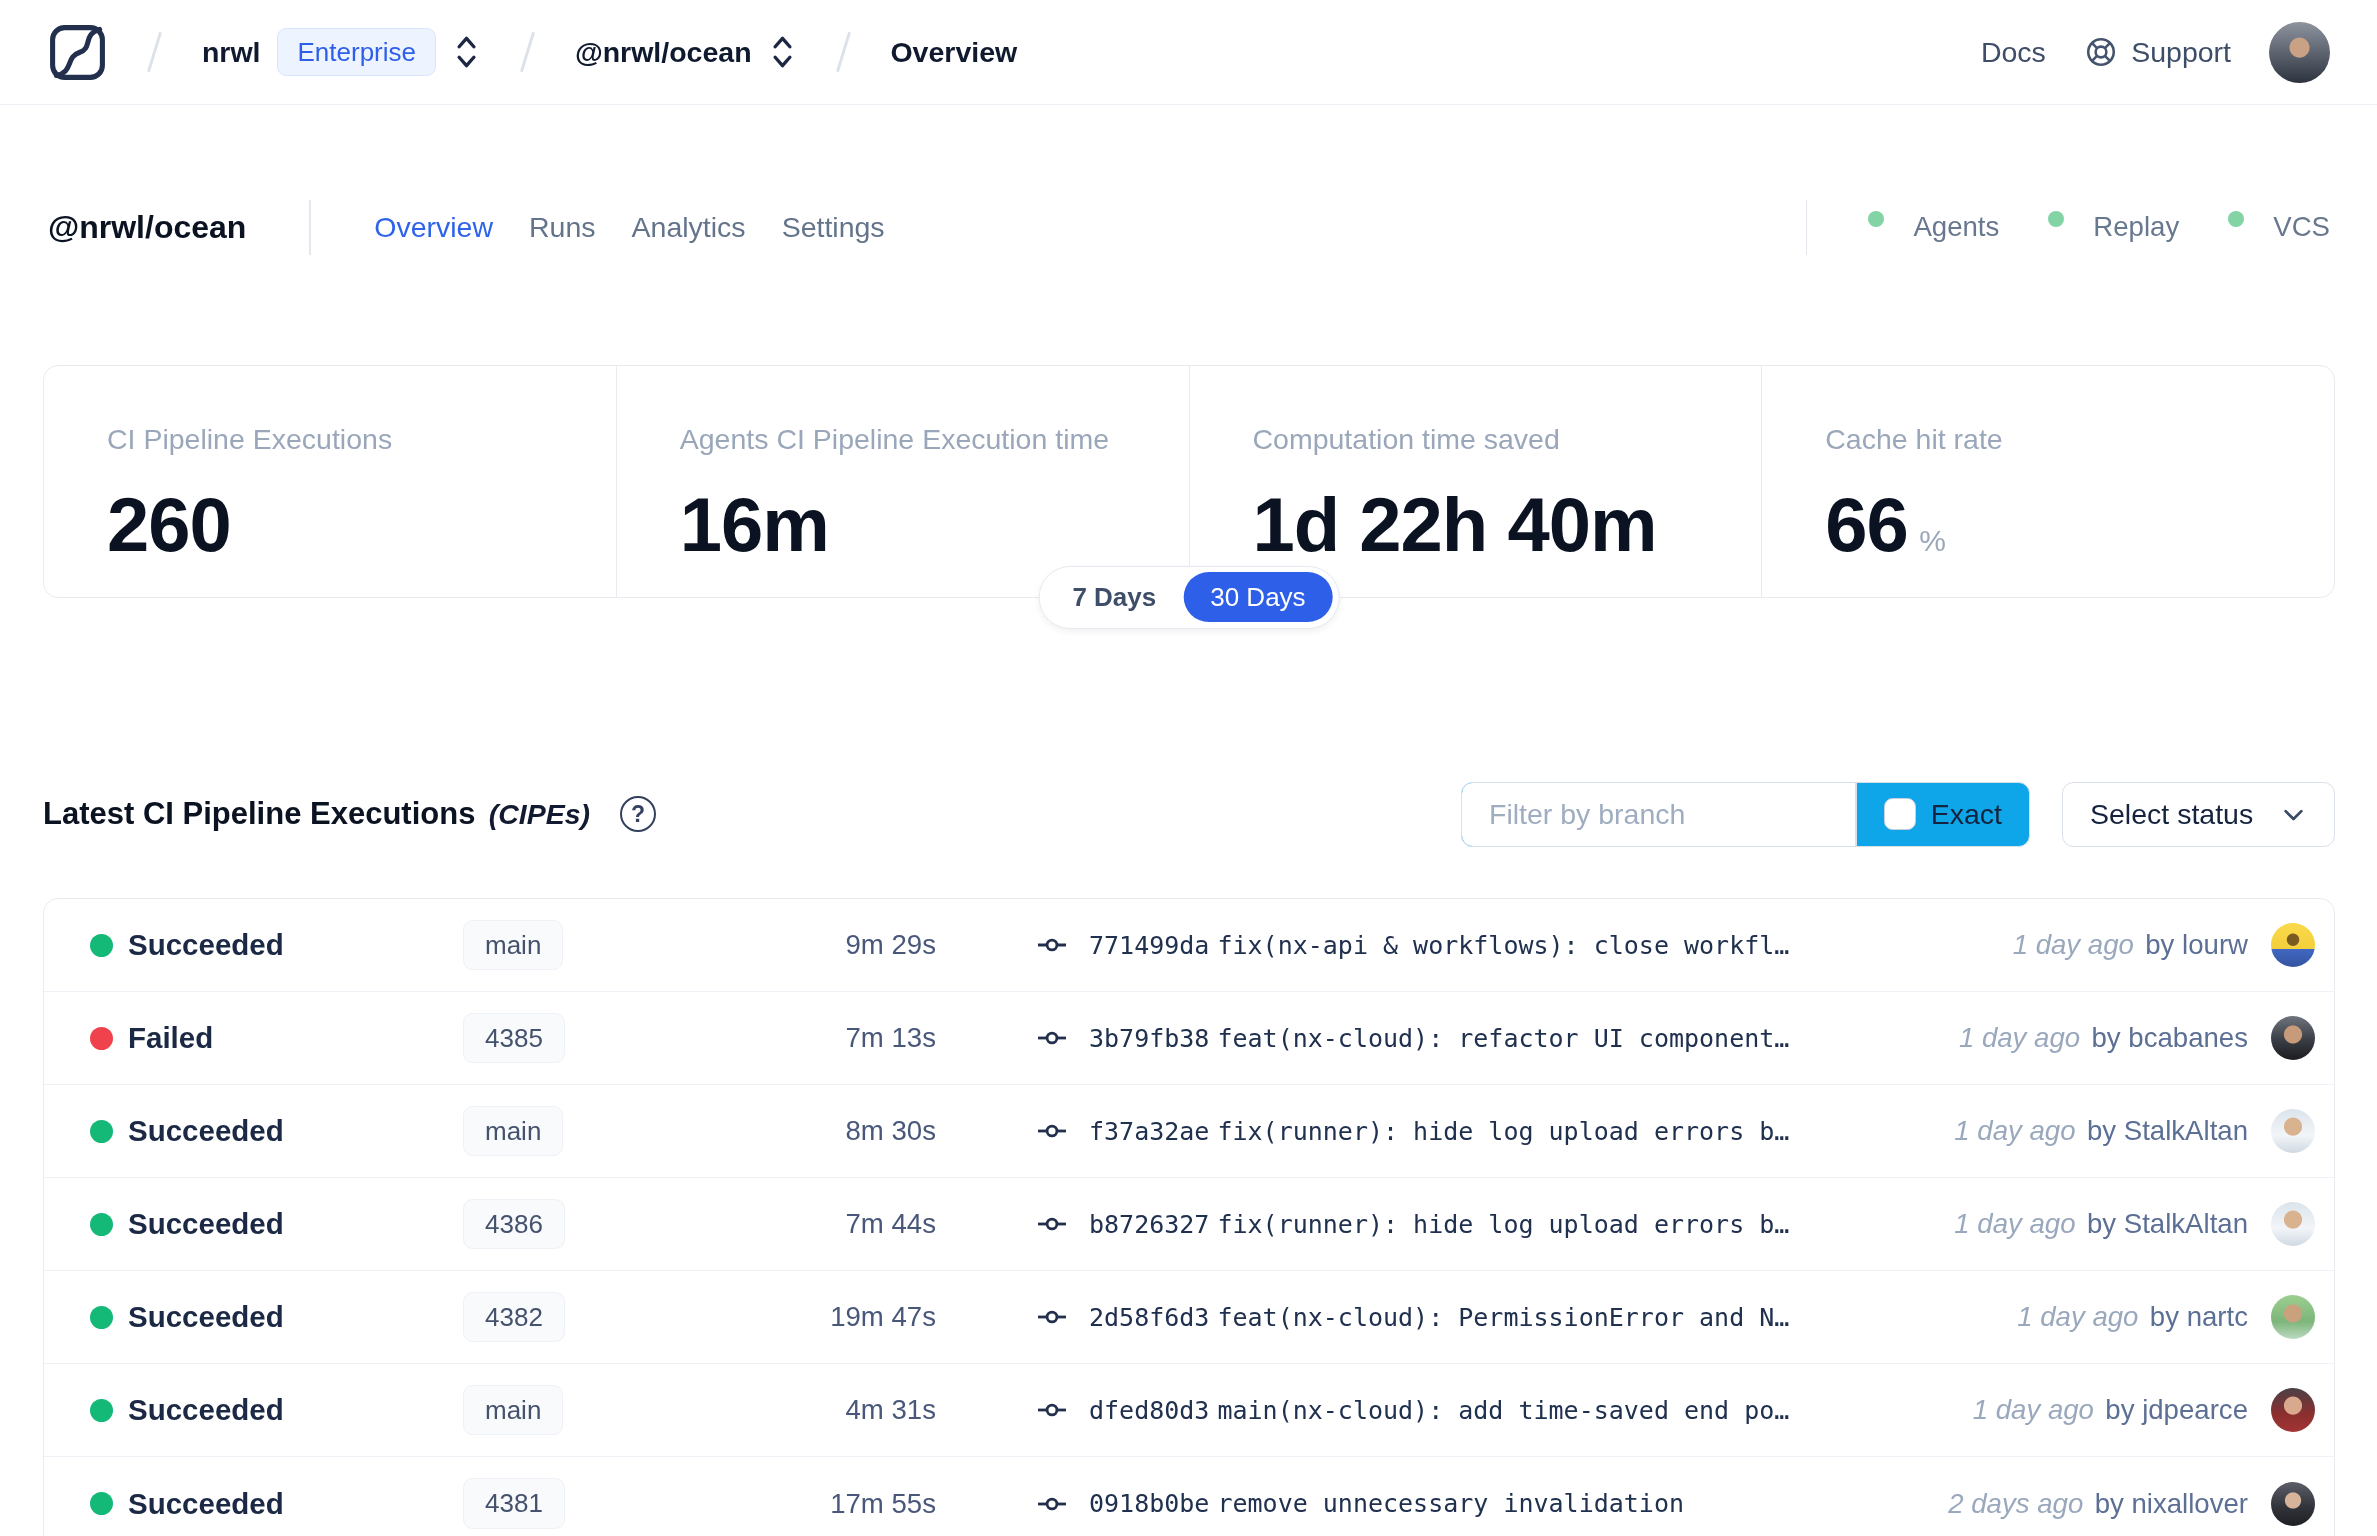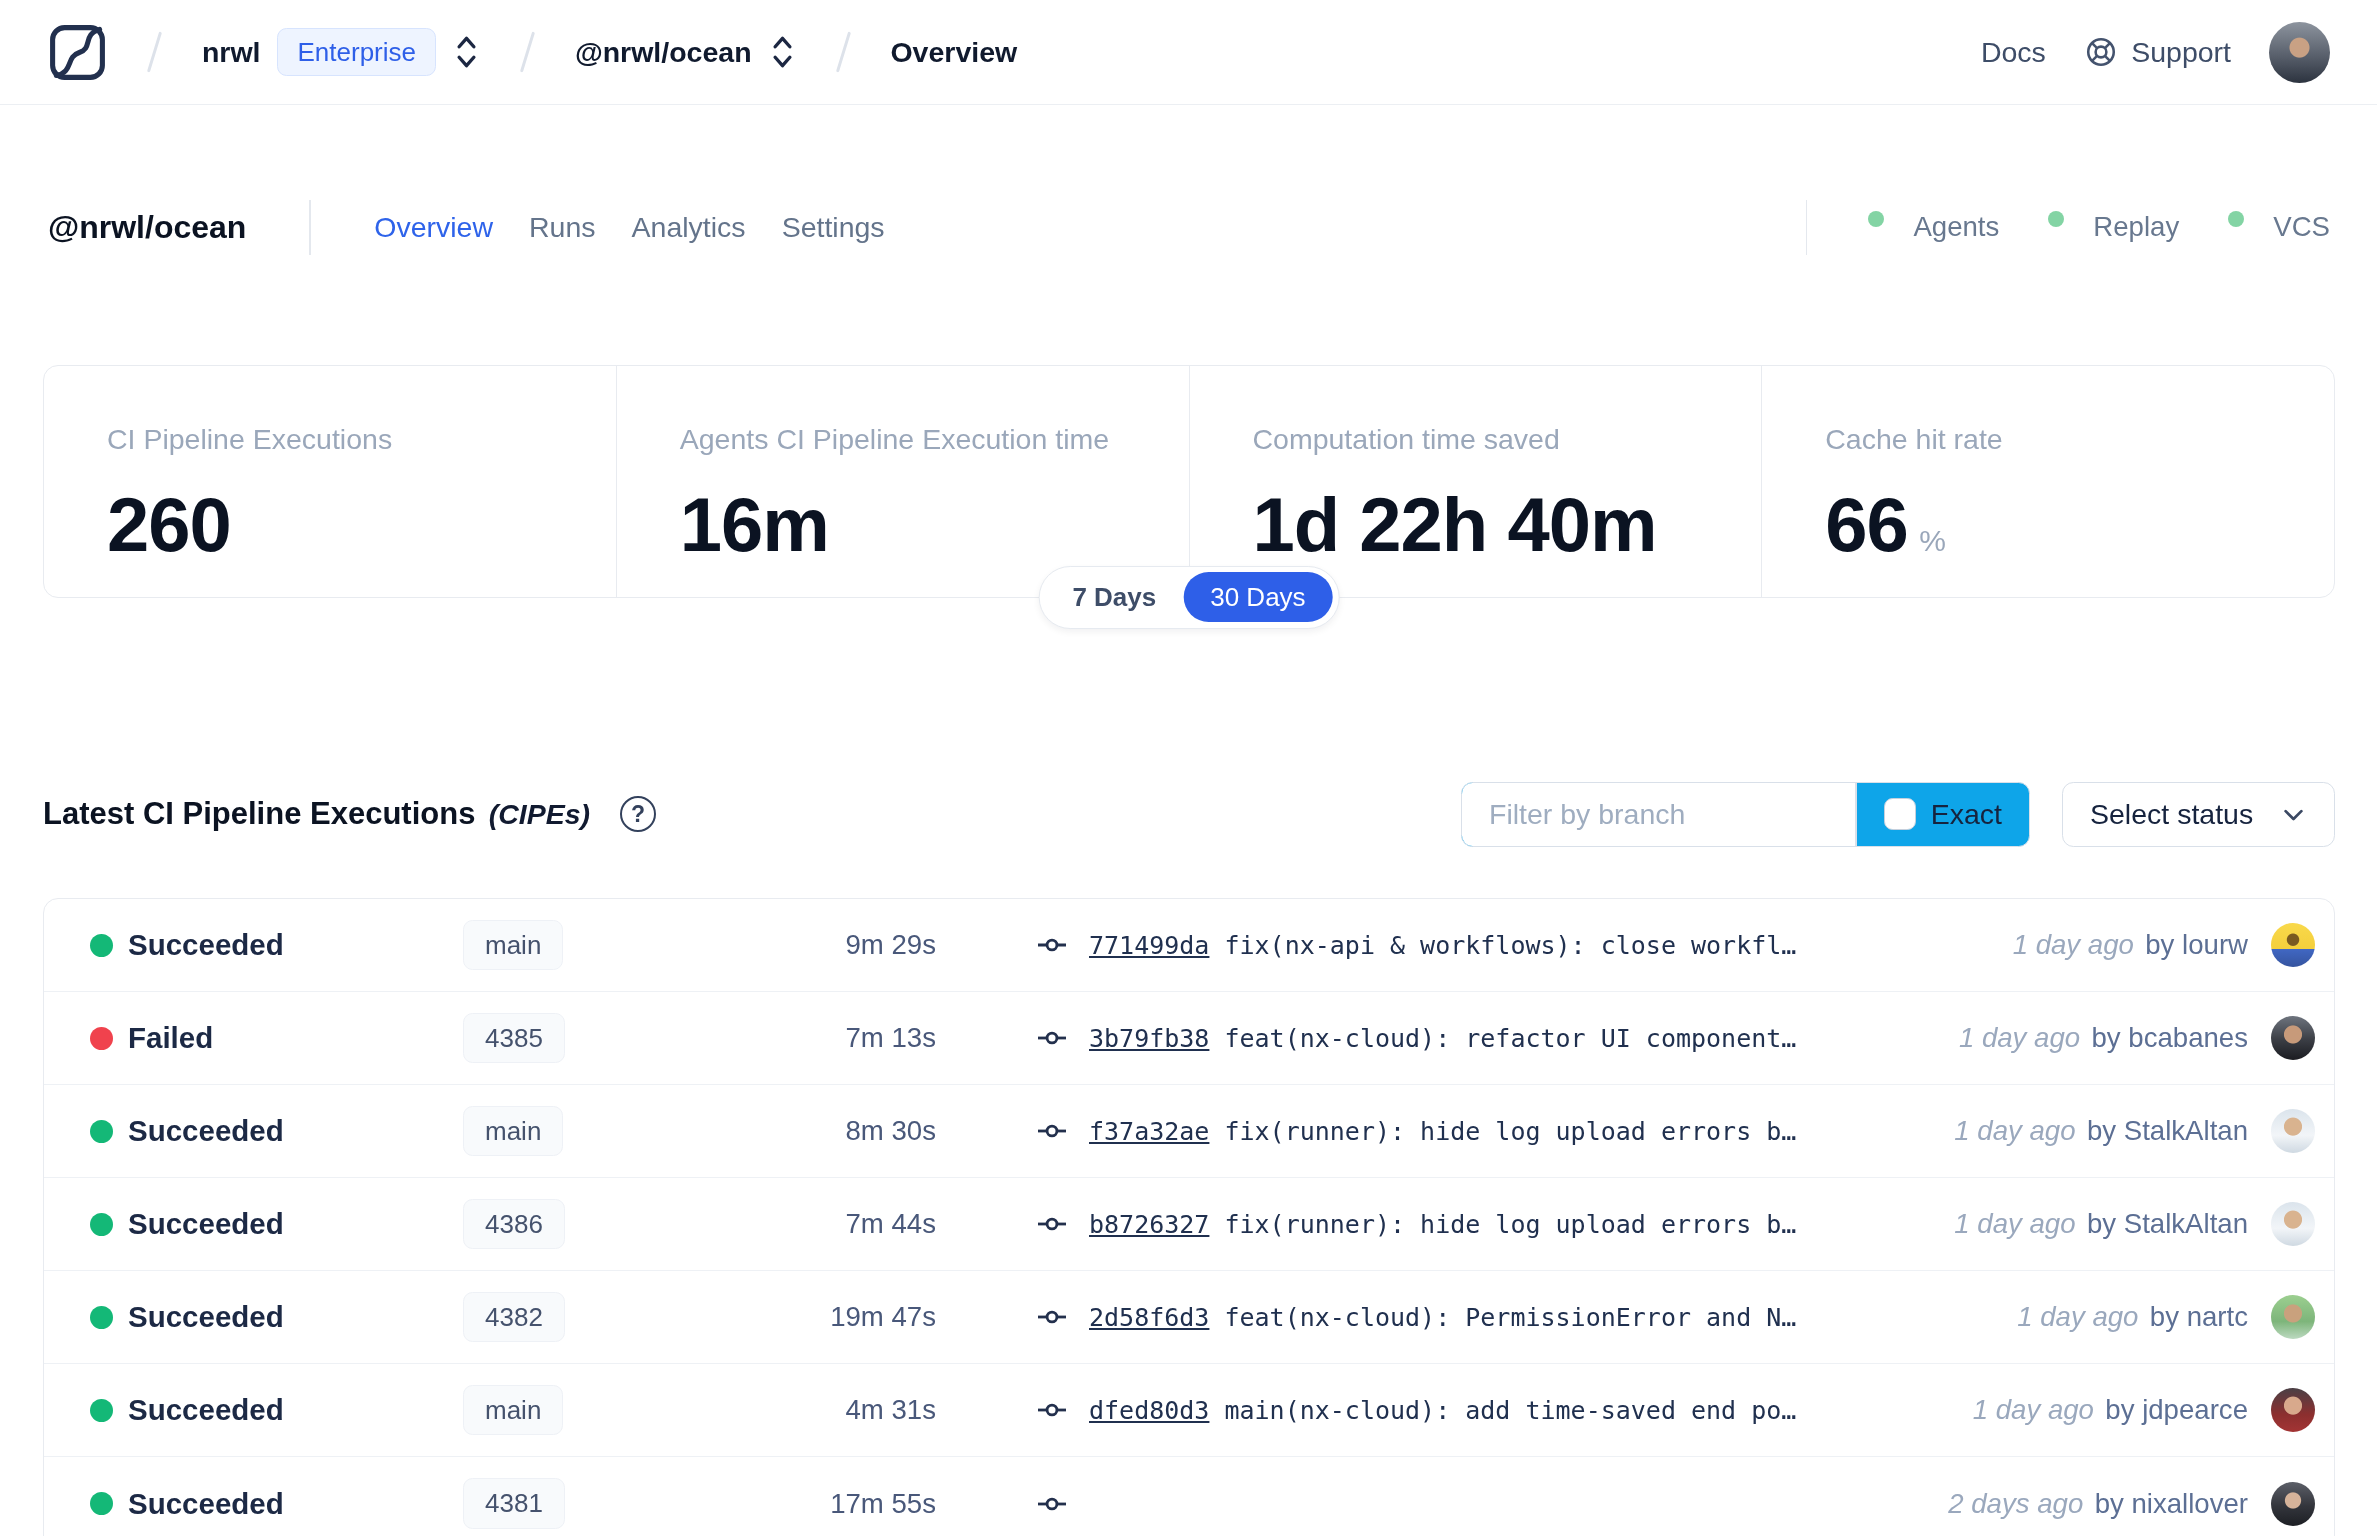--- a/index.html
+++ b/index.html
@@ -94,21 +94,21 @@
   .row[data-status="failed"]    .dot { background:#f0424d; }
   .status-text { font-size:29.5px; font-weight:600; color:#1c2945; }
   .cell-branch { flex:0 0 314px; }
   .branch-badge { display:inline-block; font-size:26px; color:#45526d; background:#f8fafc;
     border:1.9px solid #eef1f6; border-radius:9.5px; padding:8.6px 21px; }
   .cell-duration { flex:0 0 159px; text-align:right; font-size:27.6px; color:#49587a; }
   .cell-commit { flex:1 1 auto; display:flex; align-items:center; margin-left:100px; min-width:0; }
   .commit-icon { flex:0 0 auto; margin-right:21px; }
   .commit-text { font-family:"DejaVu Sans Mono", monospace; font-size:25px; color:#20304f;
     white-space:nowrap; overflow:hidden; }
-  .commit-text .hash { margin-right:15px;text-decoration:underline; }
+  .commit-text .hash { margin-right:8px; }
   .cell-meta { margin-left:auto; display:flex; align-items:center; gap:11.4px;
     white-space:nowrap; padding-left:28.5px; }
   .time { font-size:27.6px; font-style:italic; color:#9aa8bd; }
   .author { font-size:27.6px; font-weight:500; color:#5c6f94; }
   .row-avatar { width:44px; height:44px; margin-left:23px; flex:0 0 auto; }
   [data-avatar="lourw"] { background:
       radial-gradient(circle at 50% 38%, #7a5a20 0 5.7px, rgba(0,0,0,0) 6.7px),
       linear-gradient(180deg,#f9d94b 0%,#f4cf3c 58%,#4168c4 58%,#35549f 100%); }
   [data-avatar="bcabanes"] { background:
       radial-gradient(circle at 50% 42%, #c79a7a 0 8.6px, rgba(0,0,0,0) 9.5px),
@@ -393,20 +393,21 @@
         <span class="status-text">Succeeded</span>
       </div>
     <div class="cell-branch"><span class="branch-badge">4381</span></div>
     <div class="cell-duration">17m 55s</div>
     <div class="cell-commit">
       <svg class="commit-icon" width="32" height="32" viewBox="0 0 24 24" fill="none" stroke="#23304d" stroke-width="2.1">
           <circle cx="12" cy="12" r="3.7"></circle>
           <line x1="1.5" y1="12" x2="8.2" y2="12"></line>
           <line x1="15.8" y1="12" x2="22.5" y2="12"></line>
         </svg>
+      <span class="commit-text"><span class="hash">0918b0be</span><span>remove unnecessary invalidation</span></span>
     </div>
     <div class="cell-meta">
         <span class="time">2 days ago</span>
         <span class="author">by nixallover</span>
       </div>
     <span class="avatar row-avatar" data-avatar="nixallover"></span>
   </div>
 
 </section>
 

